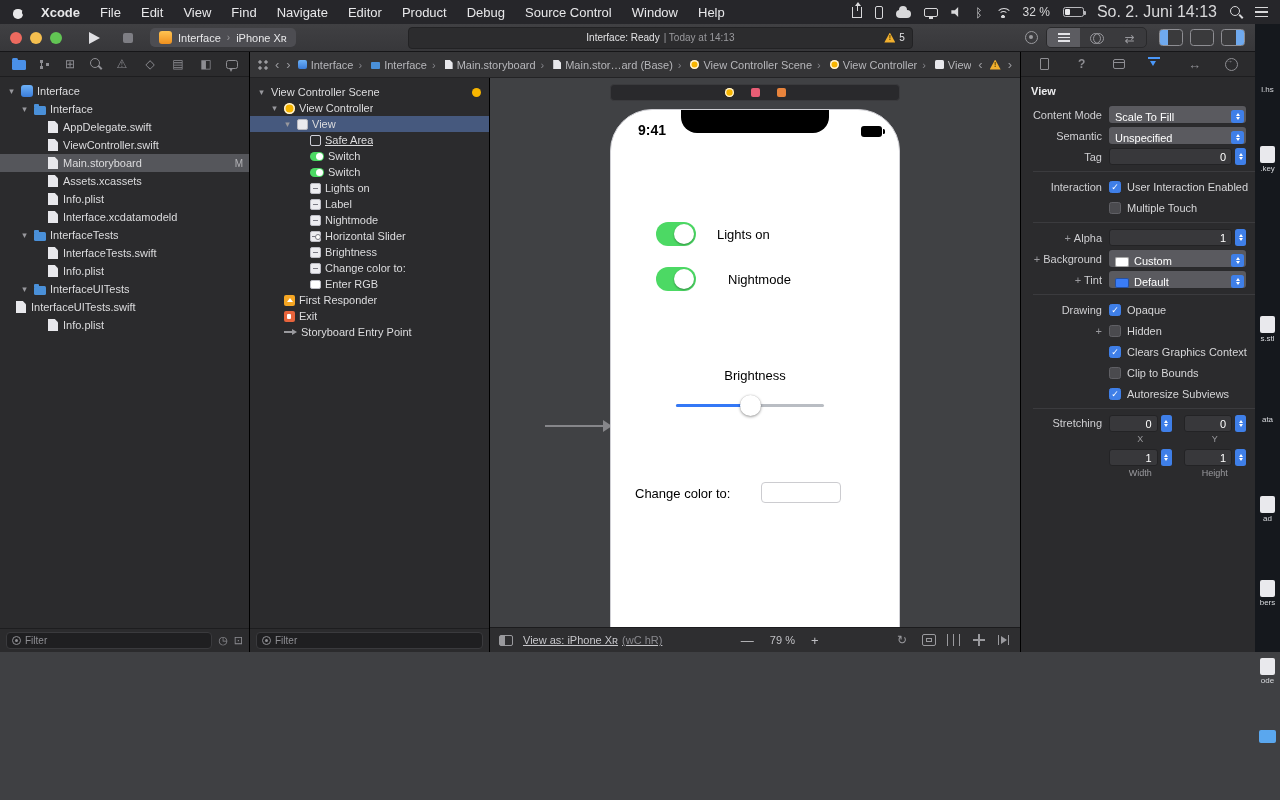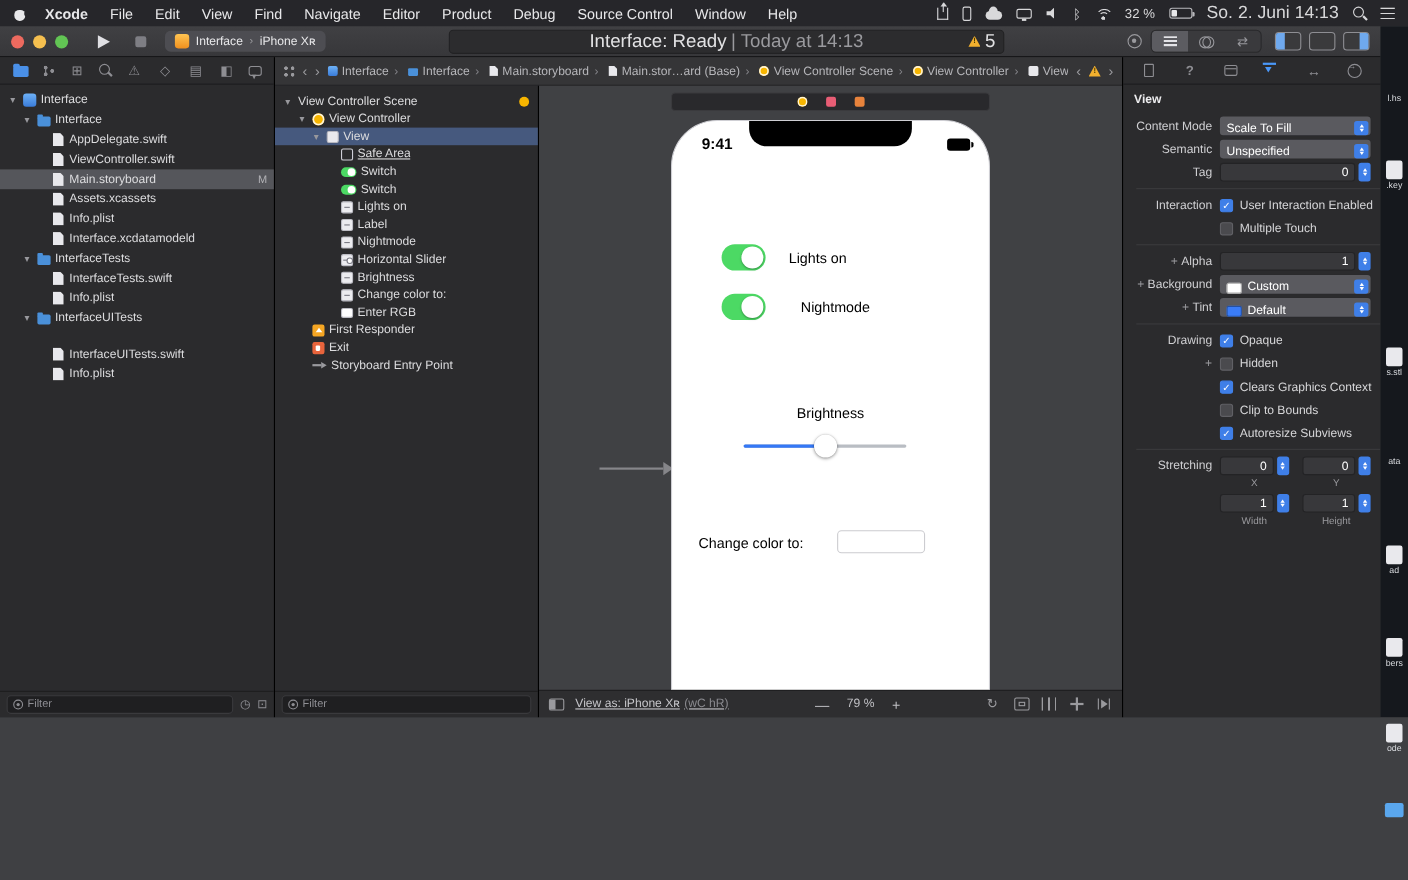--- a/index.html
+++ b/index.html
@@ -50,21 +50,21 @@
   .traffic { display:flex; gap:8px; margin-right:10px; }
   .light { width:12px; height:12px; border-radius:50%; }
   .light.red { background:#ed6a5f; } .light.yellow { background:#f5bf4f; } .light.green { background:#62c554; }
   .tb-btn { width:24px; height:20px; display:flex; align-items:center; justify-content:center; }
   .play-tri { width:0; height:0; border-left:11px solid #e0e0e4; border-top:6.5px solid transparent; border-bottom:6.5px solid transparent; }
   .stop-sq { width:10px; height:10px; background:#7e7e84; border-radius:2px; }
   .scheme { height:19px; background:#4d4d52; border-radius:5px; display:flex; align-items:center; gap:6px; padding:0 9px; font-size:11px; color:#e8e8ea; white-space:nowrap; }
   .app-ic { width:13px; height:13px; border-radius:3px; background:linear-gradient(#ffc452,#f0901e); }
   .chev { color:#9a9a9e; font-size:10px; }
   .tb-spacer { flex:1; }
-  .activity { flex:0 1 505px; height:22px; background:#2c2c2e; border:1px solid #222224; border-radius:4px; display:flex; align-items:center; justify-content:center; position:relative; font-size:17px; color:#e2e2e4; white-space:nowrap; }
+  .activity { flex:0 1 505px; height:22px; background:#2c2c2e; border:1px solid #222224; border-radius:4px; display:flex; align-items:center; justify-content:center; position:relative; font-size:10px; color:#e2e2e4; white-space:nowrap; }
   .activity .dim { color:#9a9a9e; margin-left:4px; }
   .warnbox { position:absolute; right:7px; display:flex; align-items:center; gap:4px; color:#e2e2e4; }
   .tri { width:11px; height:10px; background:#f2b02e; clip-path:polygon(50% 0,100% 100%,0 100%); position:relative; display:inline-block; }
   .tri::after { content:"!"; position:absolute; left:0; right:0; bottom:0; text-align:center; font-size:7px; font-weight:bold; color:#4a3a00; line-height:10px; }
   .tb-right { display:flex; align-items:center; gap:8px; }
   .circ-ic { width:13px; height:13px; border:1.5px solid #9a9a9e; border-radius:50%; position:relative; }
   .circ-ic::after { content:""; position:absolute; left:3px; top:3px; width:4px; height:4px; border-radius:50%; background:#9a9a9e; }
   .seg { display:flex; background:#3a3a3d; border:1px solid #29292b; border-radius:5px; overflow:hidden; }
   .sbtn { width:33px; height:19px; display:flex; align-items:center; justify-content:center; }
   .sbtn.sel { background:#5c5c61; }
@@ -449,21 +449,21 @@
                 <span class="fic ic-plist"></span>
                 <span class="flabel">Info.plist</span>
 
               </div>
               <div class="row" style="padding-left: 19px;">
                 <span class="disc ic-open"></span>
                 <span class="fic ic-folder"></span>
                 <span class="flabel">InterfaceUITests</span>
 
               </div>
-              <div class="row" style="padding-left: 32px; margin-top: 15px;">
+              <div class="row" style="">
                 <span class="disc"></span>
                 <span class="fic ic-swift"></span>
                 <span class="flabel">InterfaceUITests.swift</span>
 
               </div>
               <div class="row" style="padding-left: 32px;">
                 <span class="disc"></span>
                 <span class="fic ic-plist"></span>
                 <span class="flabel">Info.plist</span>
 

